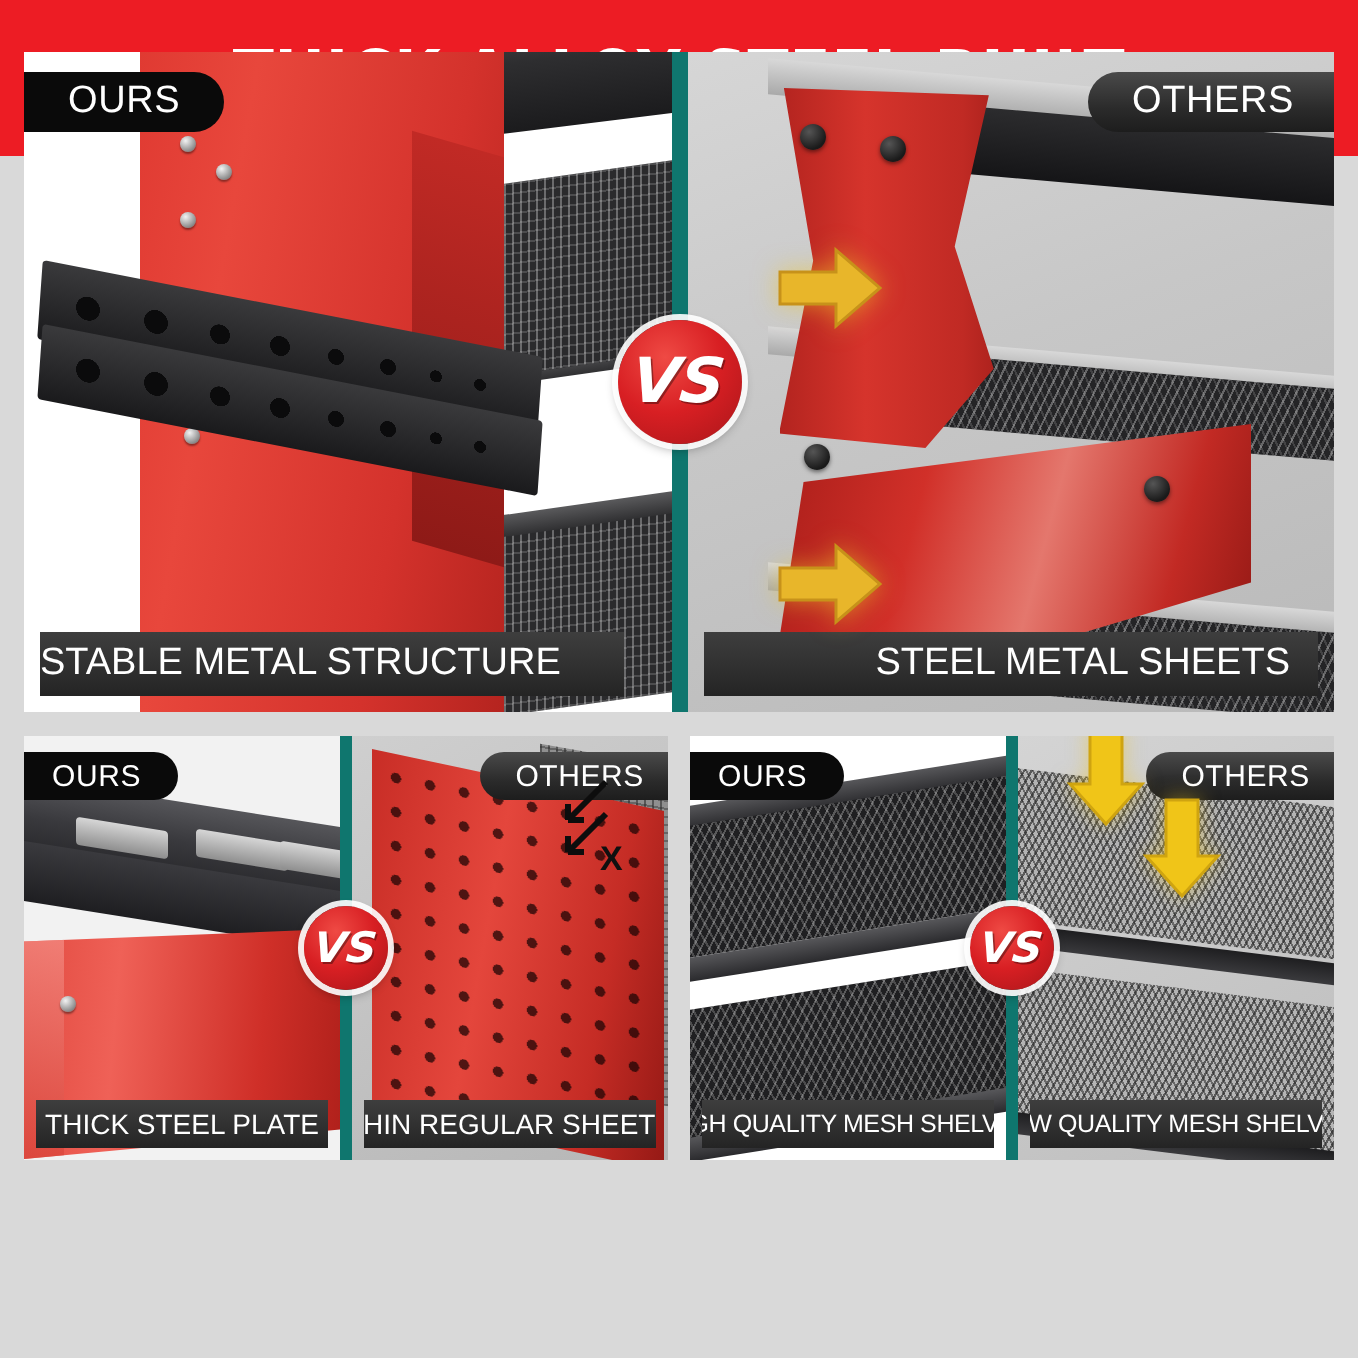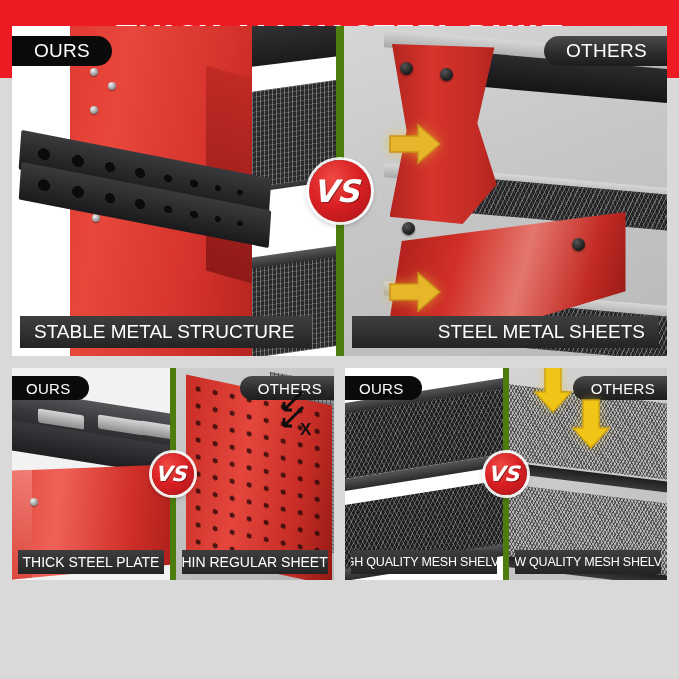--- a/index.html
+++ b/index.html
@@ -27,21 +27,21 @@
     white-space:nowrap;
   }
 
   
   .sheet{
     position:absolute; left:0; top:78px; width:679px; height:601px;
     background:#D9D9D9;
   }
 
   
-  .panel{ position:absolute; overflow:hidden; background:#4d7c0f; }
+  .panel{ position:absolute; overflow:hidden; background:#0f766e; }
 
   .half{ position:absolute; top:0; bottom:0; overflow:hidden; }
   .half.left{ left:0; }
   .half.right{ right:0; }
 
   
   .badge{
     position:absolute; top:10px;
     height:30px; display:flex; align-items:center;
     color:#fff; font-size:19px; font-weight:normal;
@@ -62,21 +62,21 @@
   .badge.sm.others{ padding:0 26px 0 18px; border-radius:13px 0 0 13px; }
 
   
   .caption{
     position:absolute; bottom:8px; height:32px;
     display:flex; align-items:center;
     color:#ffffff; font-size:19px; z-index:8;
     background:linear-gradient(180deg,#3e3e3e 0%,#303030 55%,#242424 100%);
     white-space:nowrap; overflow:hidden;
   }
-  .caption.l{ left:8px; right:24px; justify-content:flex-start; padding-left:14px; }
+  .caption.l{ left:8px; right:24px; justify-content:flex-start; }
   .caption.r{ left:8px; right:8px; justify-content:flex-end; padding-right:14px; }
   .caption.c{ left:6px; right:6px; justify-content:center; }
   .caption.sm{ height:24px; font-size:14px; bottom:6px; }
   .caption.xs{ height:24px; font-size:12.5px; bottom:6px; letter-spacing:-0.2px; }
 
   
   .vs{
     position:absolute; z-index:20;
     border-radius:50%;
     background:radial-gradient(circle at 38% 30%, #ef4a44 0%, #d81f23 48%, #a8161a 100%);

